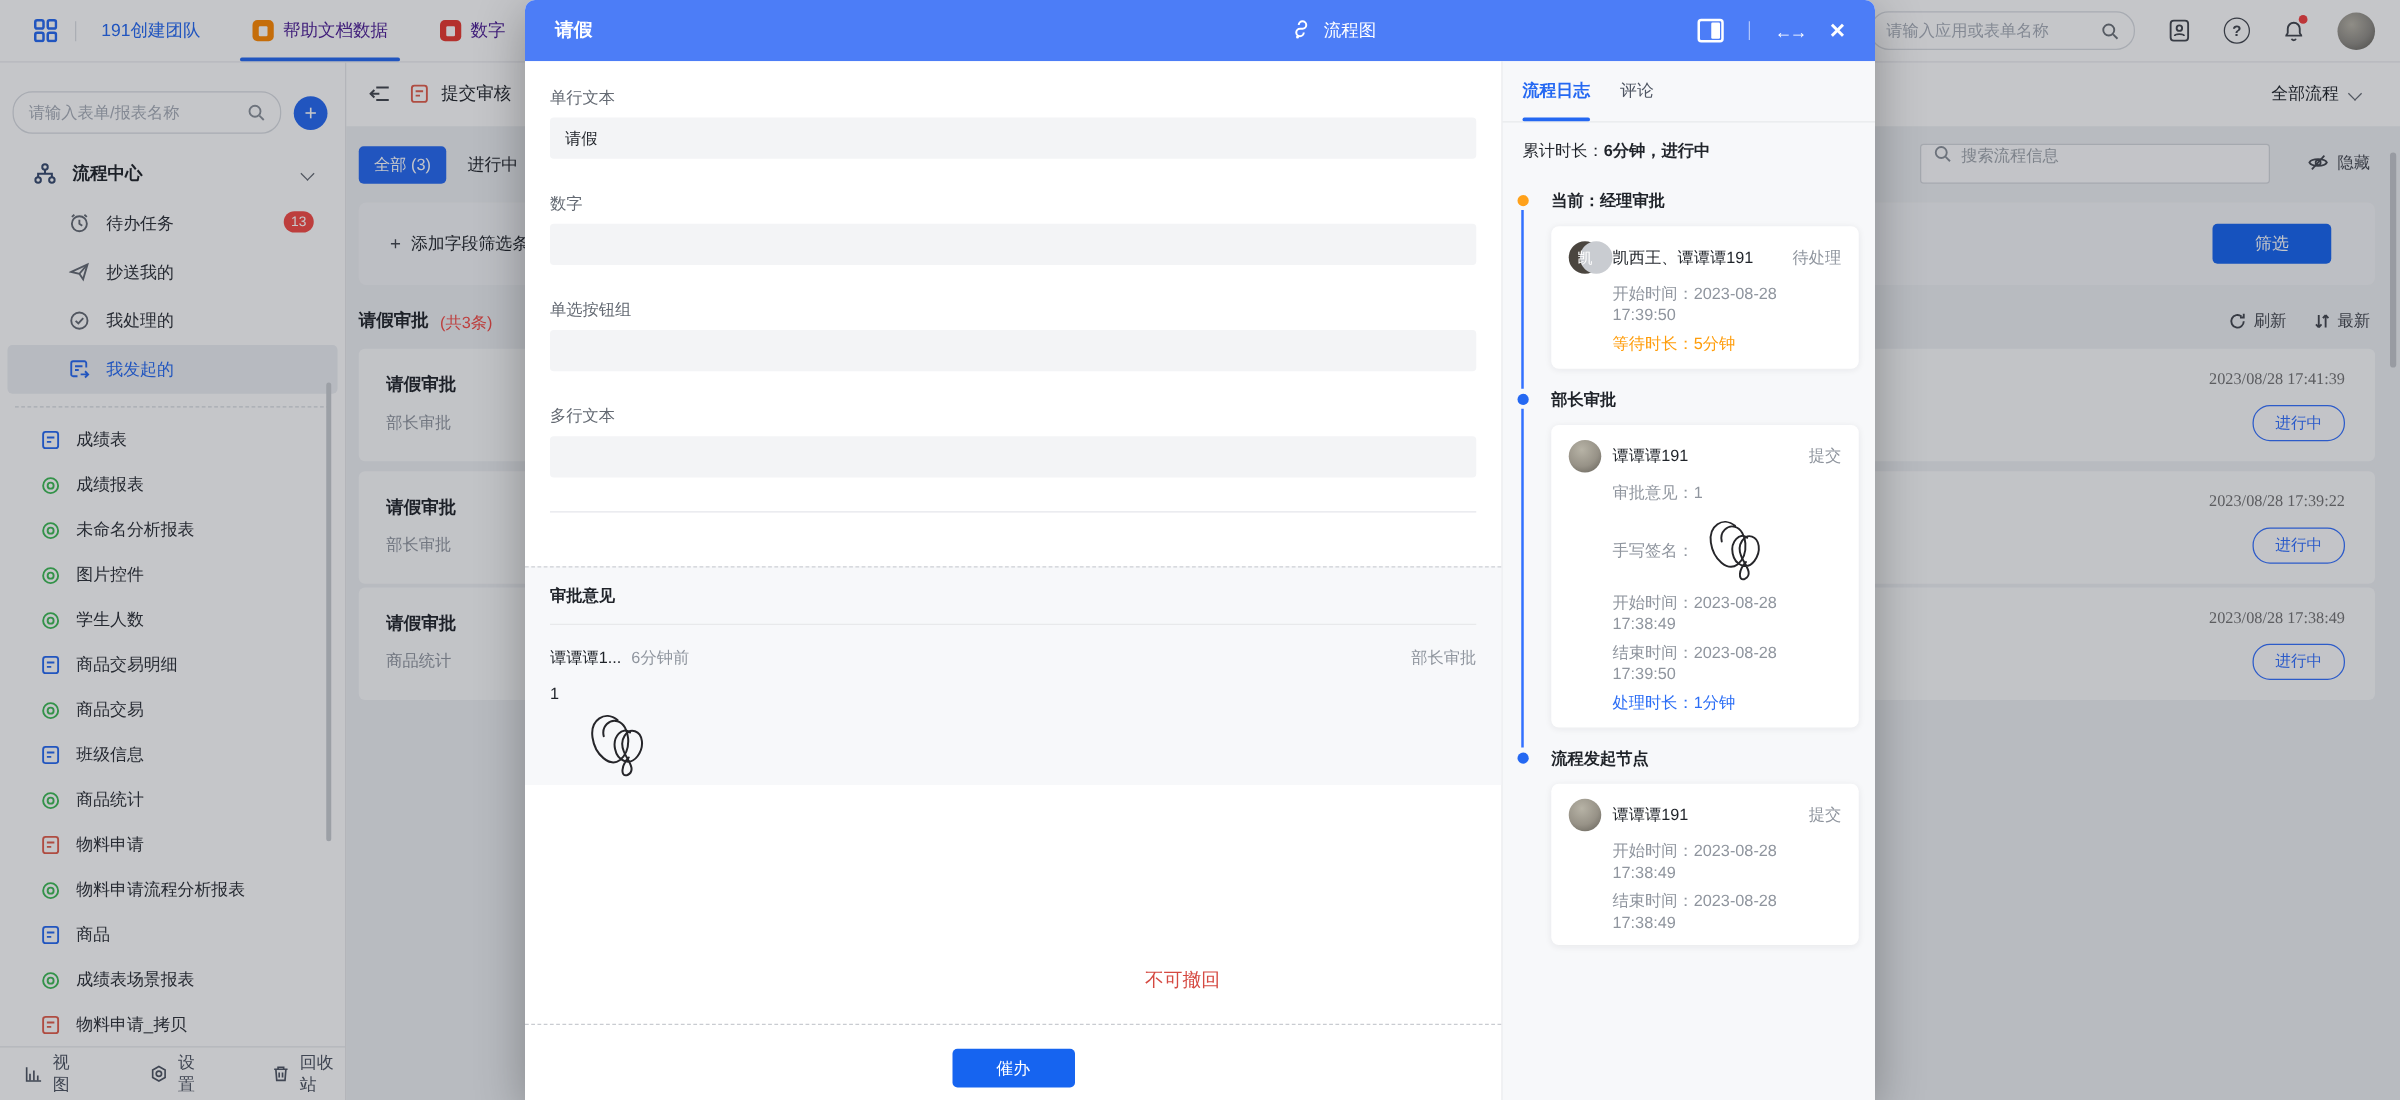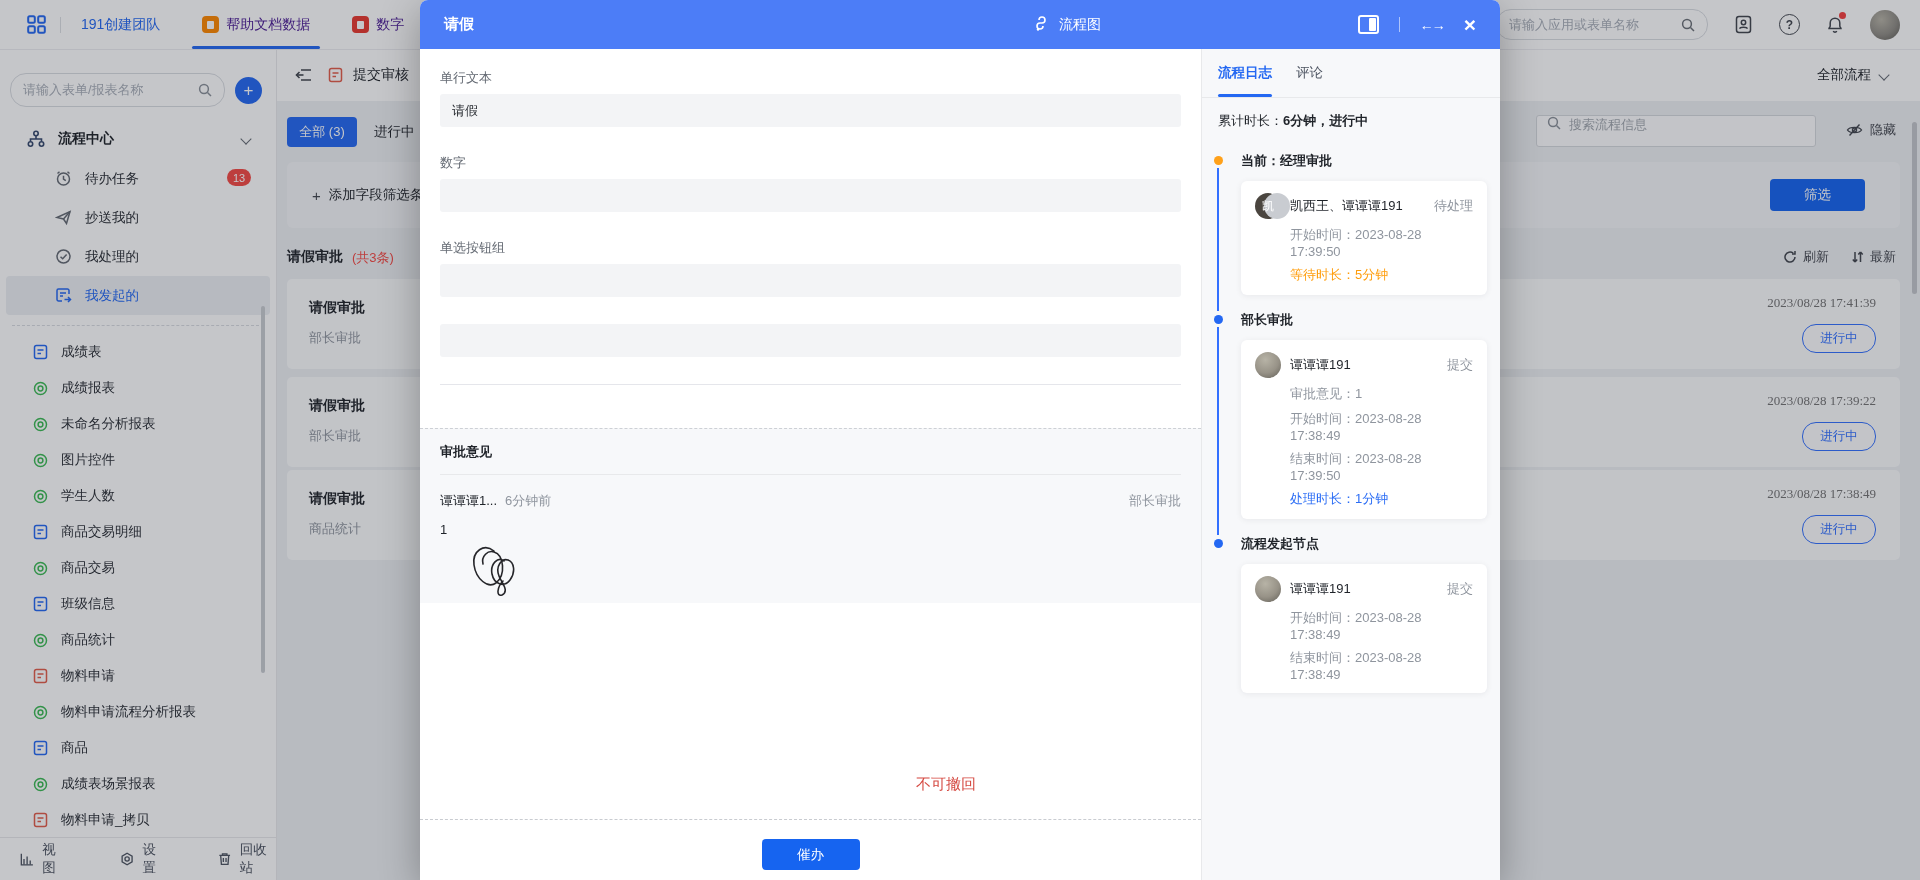--- a/index.html
+++ b/index.html
@@ -572,20 +572,21 @@
     <div class="form-col">
       <div class="f-label">单行文本</div>
       <div class="f-input">请假</div>
 
       <div class="f-label">数字</div>
       <div class="f-input"></div>
 
       <div class="f-label">单选按钮组</div>
       <div class="f-input"></div>
 
+      <div class="f-label">多行文本</div>
       <div class="f-input"></div>
 
       <div class="f-divider"></div>
 
       <div class="approve-sec">
         <div class="ap-title">审批意见</div>
         <div class="ap-div"></div>
         <div class="cm-head">
           <span class="cm-author">谭谭谭1...</span>
           <span class="cm-time">6分钟前</span>
@@ -640,20 +641,29 @@
         <div class="tl-item">
           <span class="tl-dot dot-blue"></span>
           <div class="tl-title">部长审批</div>
           <div class="tl-card">
             <div class="tc-head">
               <span class="av av-photo"></span>
               <span class="tc-name">谭谭谭191</span>
               <span class="tc-status">提交</span>
             </div>
             <div class="tc-row">审批意见：1</div>
+            <div class="tc-sign-row">
+              <span class="lbl">手写签名：</span>
+              <span class="sign-svg">
+                <svg width="62" height="56" viewBox="0 0 64 56" fill="none" stroke="#26262a" stroke-width="1.6" stroke-linecap="round">
+                  <path d="M30 10 C20 2 8 10 10 24 C12 38 24 48 32 42 C42 34 40 14 30 11 C24 9 17 15 19 23"></path>
+                  <path d="M40 20 C34 15 26 23 28 33 C30 43 40 47 46 39 C52 31 50 21 44 19 C38 17 31 25 35 35 C37 41 46 50 38 54 C32 56 33 46 39 40"></path>
+                </svg>
+              </span>
+            </div>
             <div class="tc-row">开始时间：2023-08-28 17:38:49</div>
             <div class="tc-row">结束时间：2023-08-28 17:39:50</div>
             <div class="tc-row blue">处理时长：1分钟</div>
           </div>
         </div>
 
         <div class="tl-item">
           <span class="tl-dot dot-blue"></span>
           <div class="tl-title">流程发起节点</div>
           <div class="tl-card">

